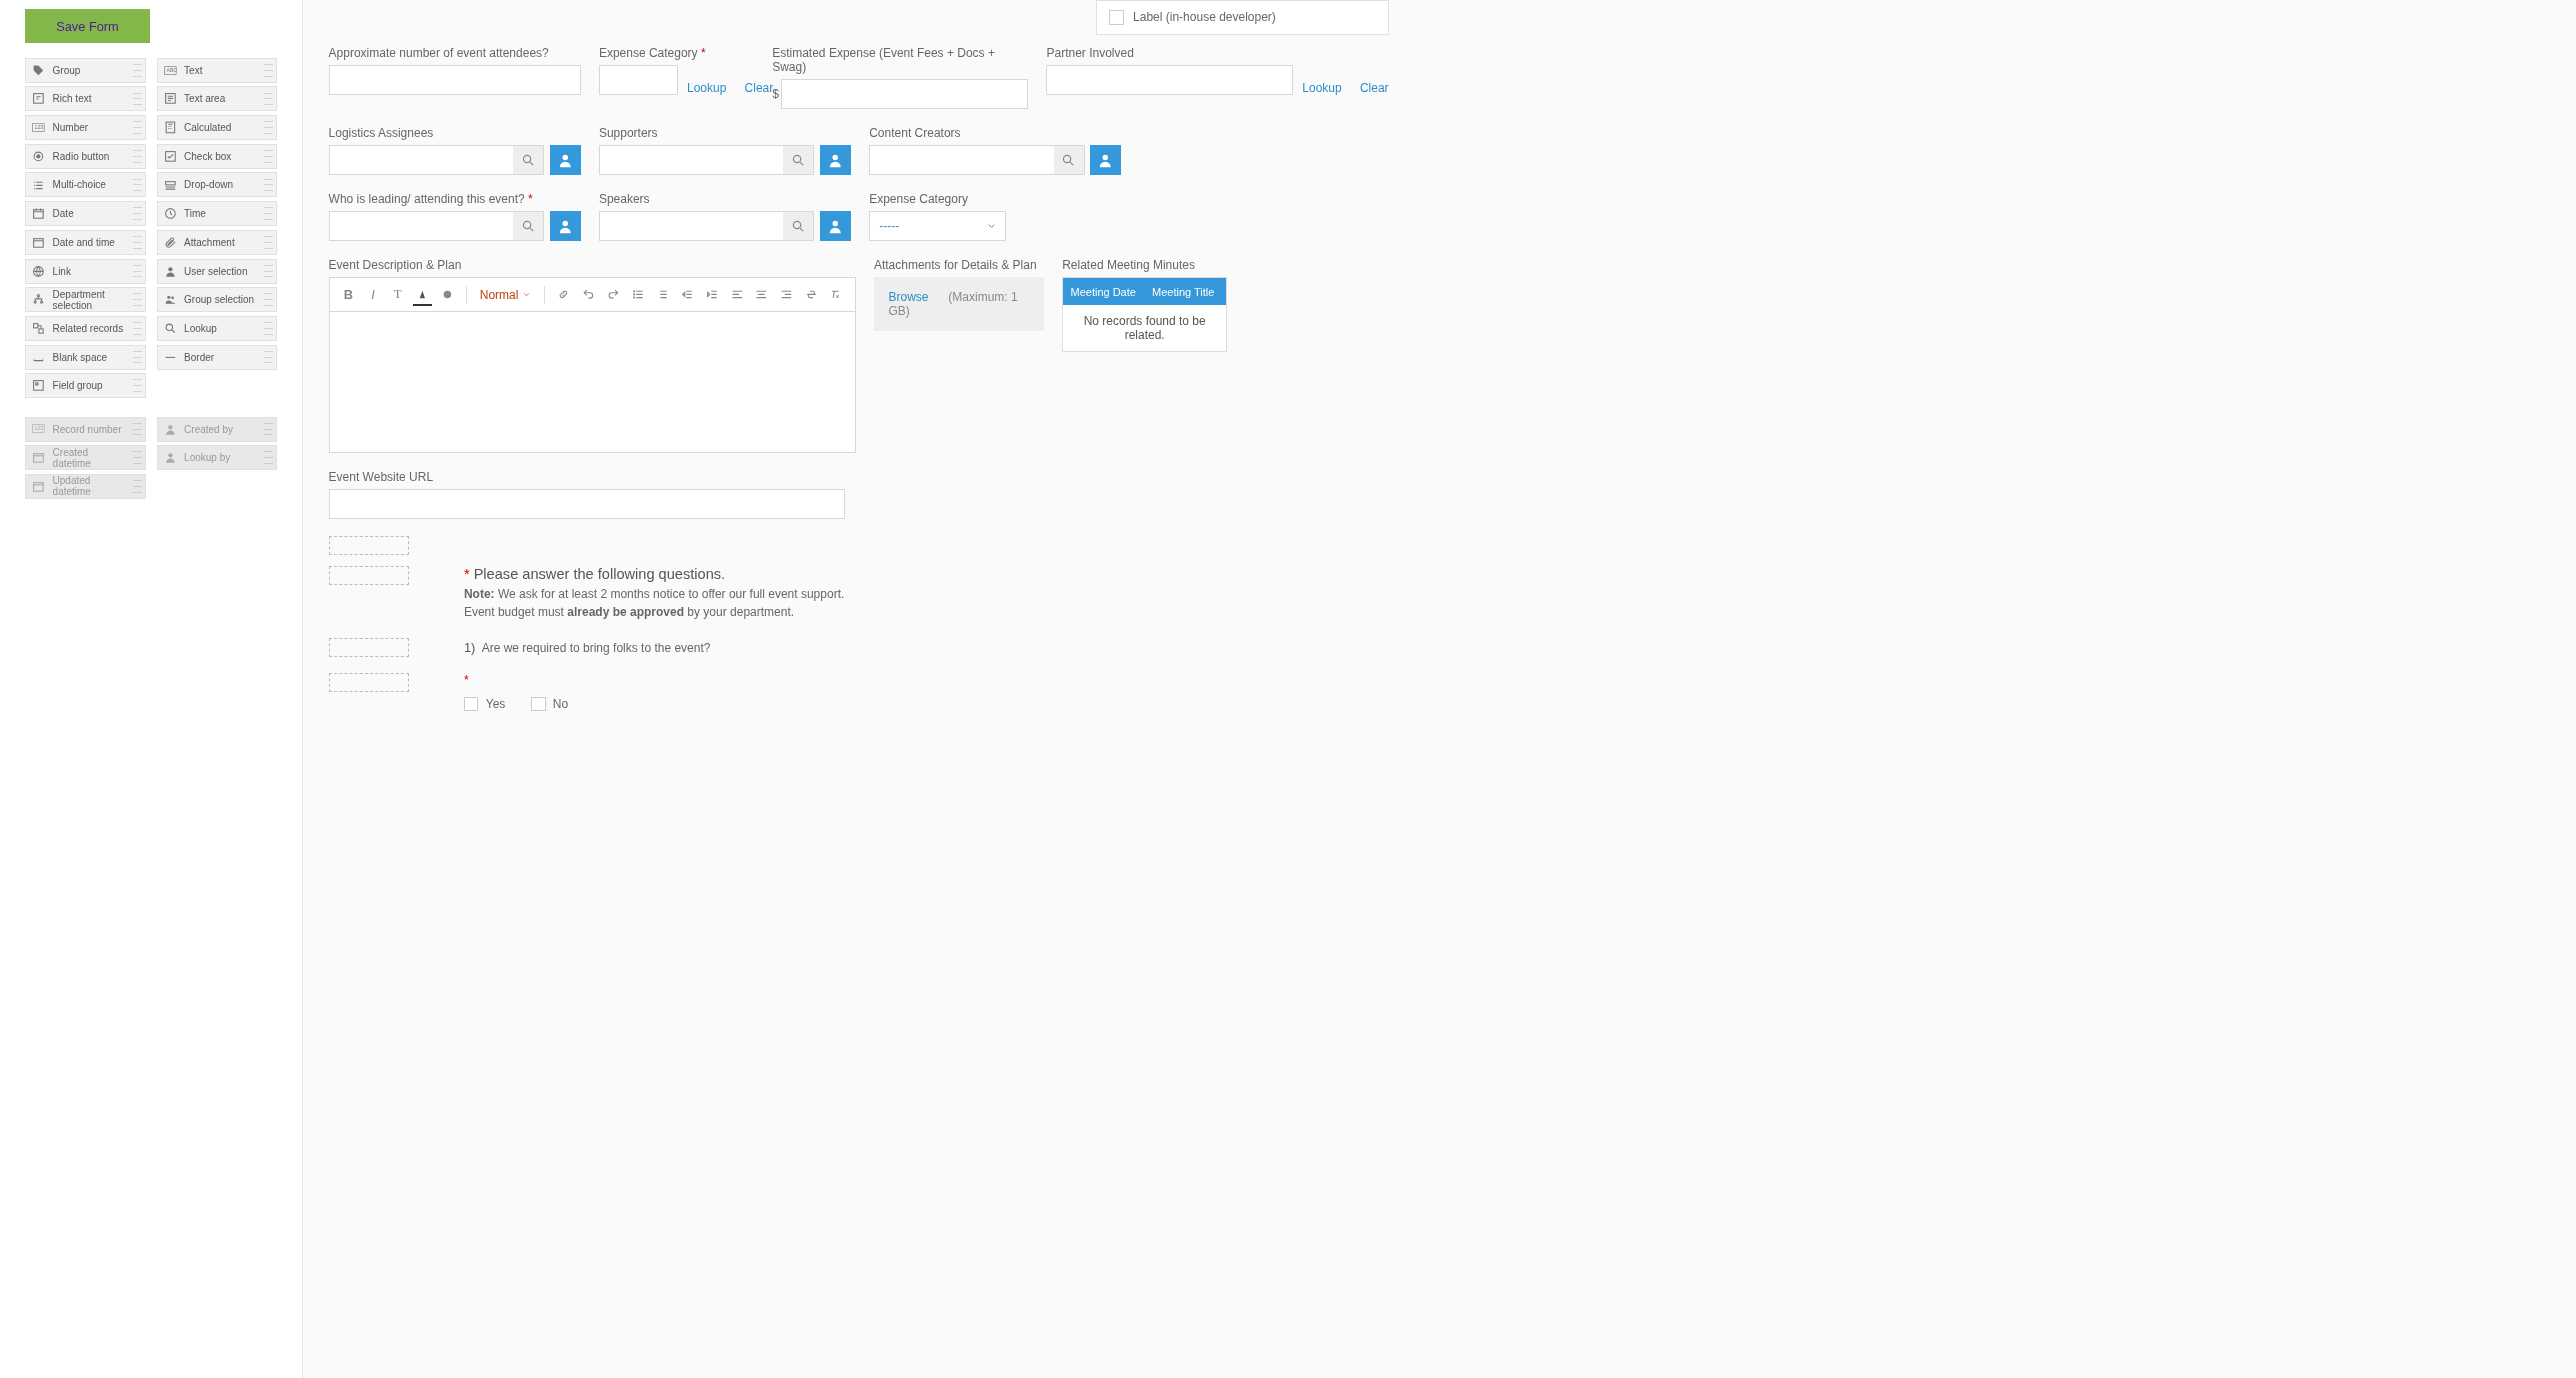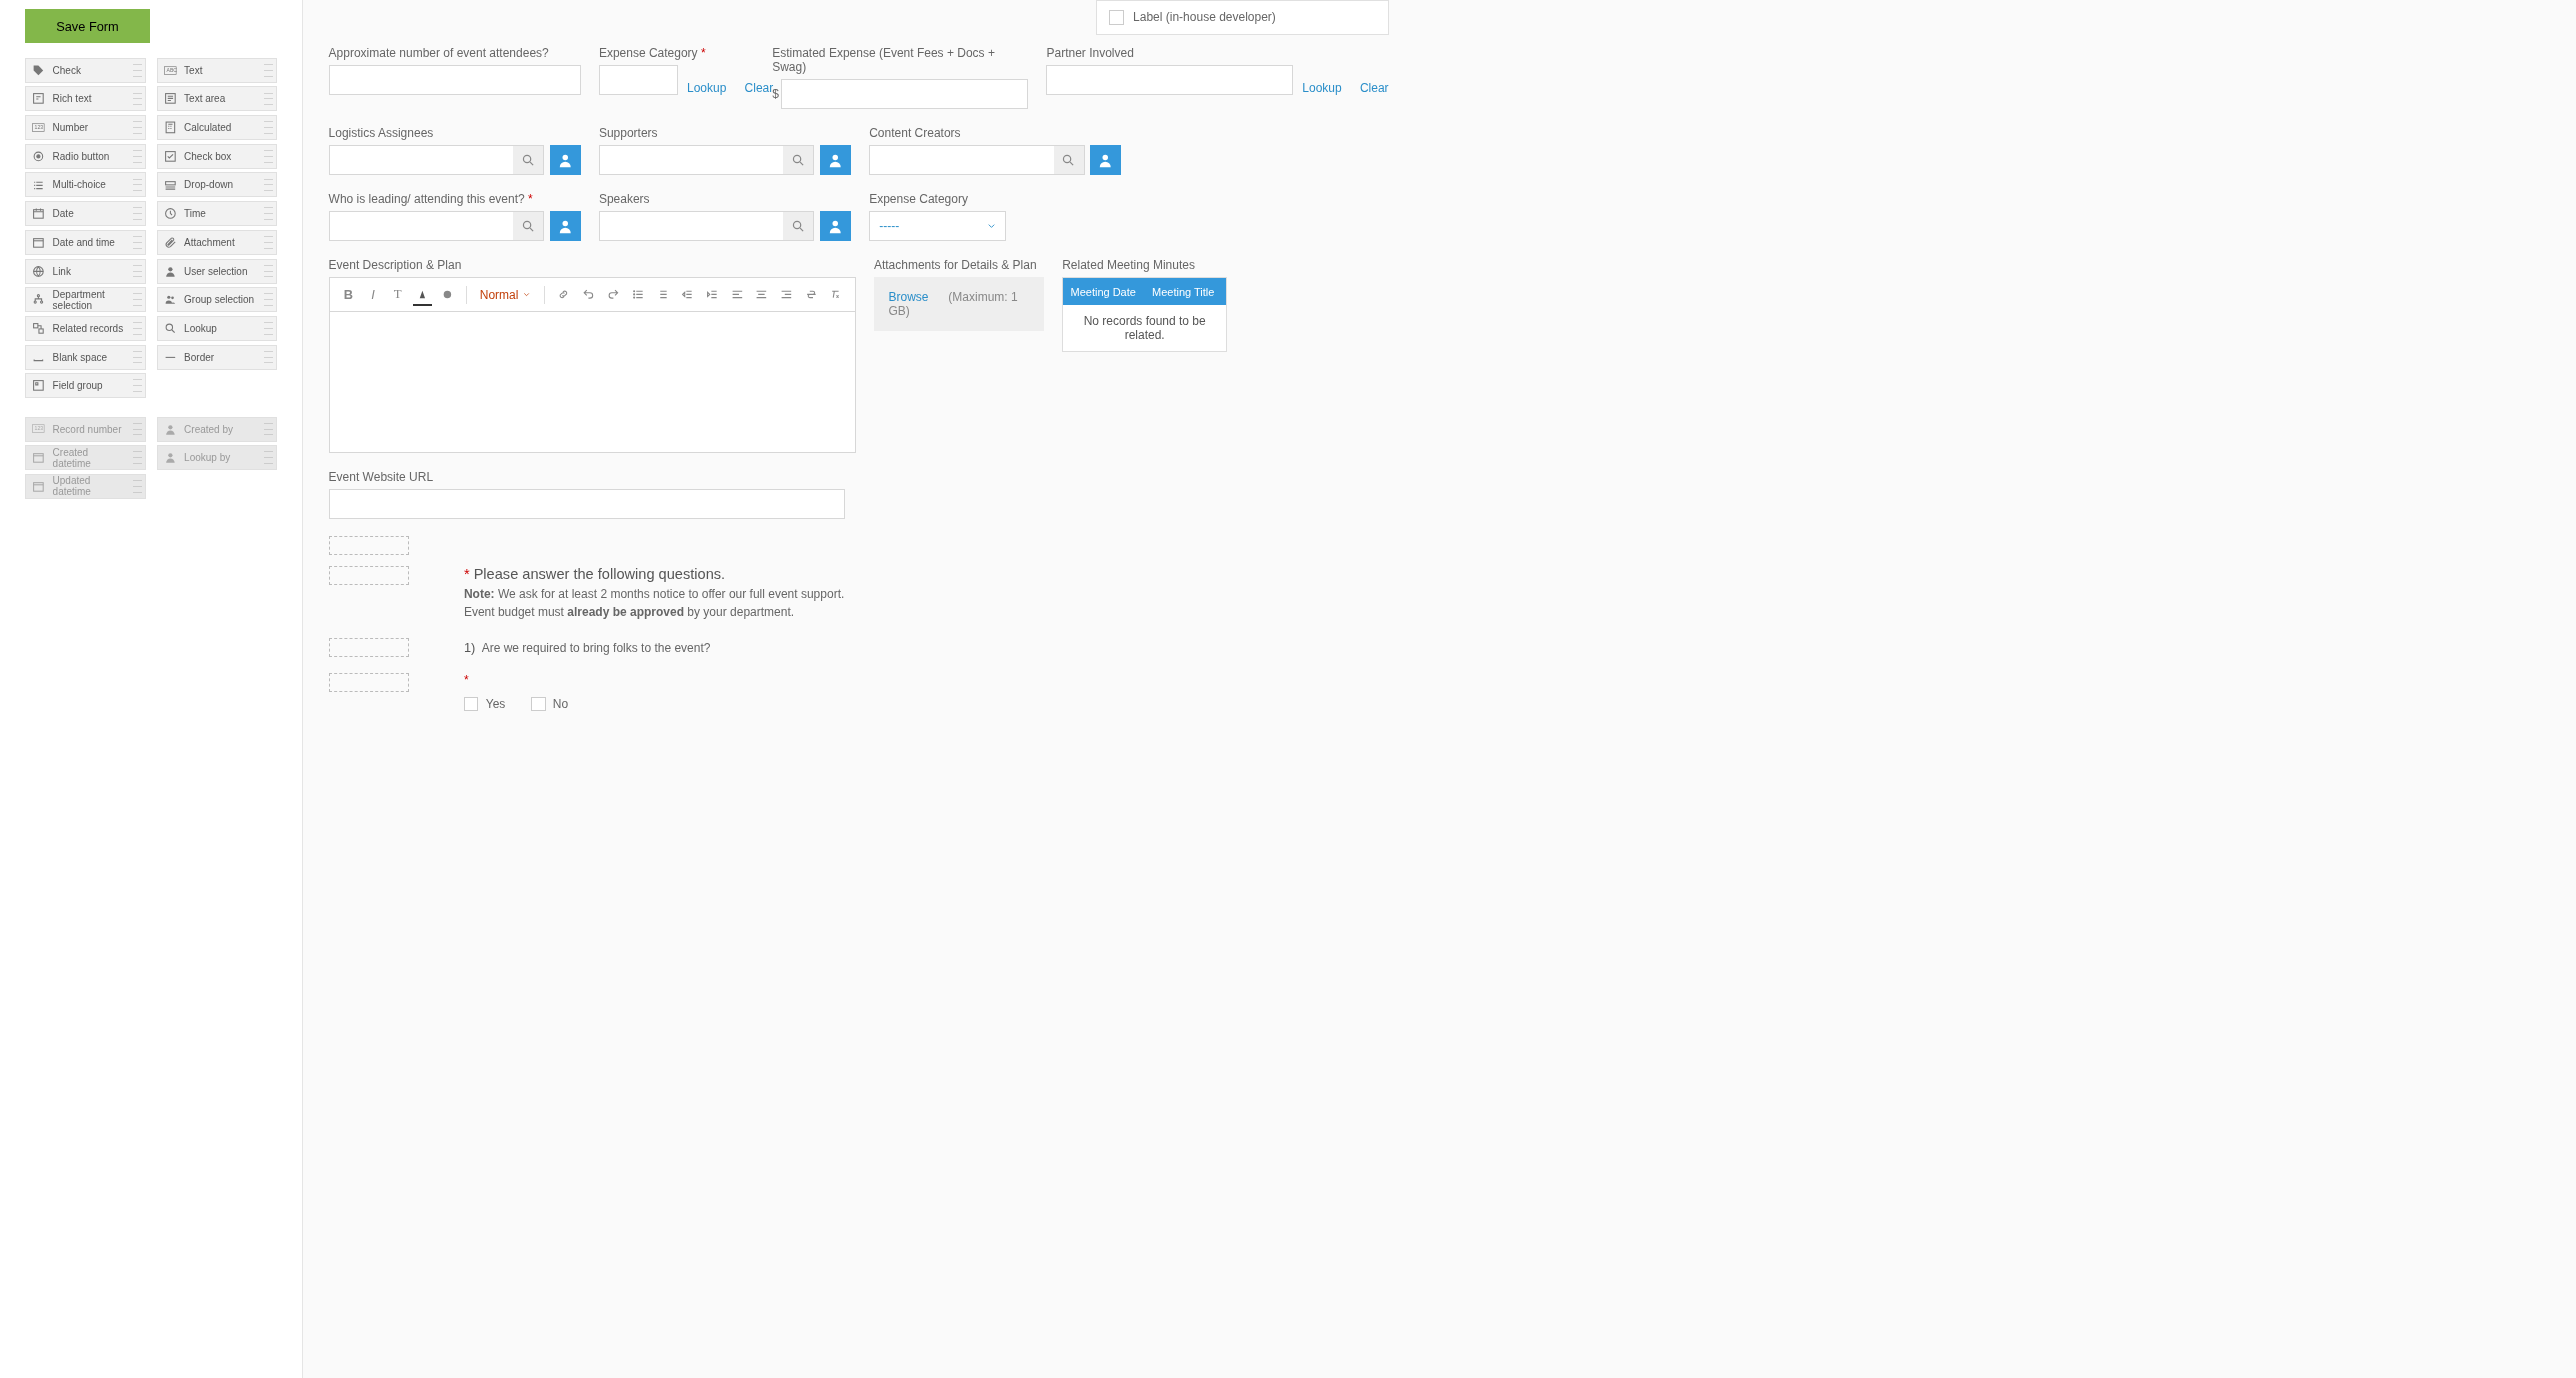--- a/index.html
+++ b/index.html
@@ -1,19 +1,19 @@
 <!DOCTYPE html>
 <html style="font-size:14.6px"><head>
 <meta charset="utf-8">
 <style>
   * { box-sizing: border-box; margin: 0; padding: 0; }
   body { font-family: -apple-system, "Helvetica Neue", Arial, sans-serif; font-size: 12px; color: #666; background: #fafafa; }
   .page { display: flex; min-height: 100vh; }
   .sidebar { width: 302px; background: #fff; padding: 9.1px 25px 18.3px; flex-shrink: 0; }
-  .save-btn { width: 125px; height: 34px; background: #83b74a; color: #000000; border: none; font-size: 12.8px; cursor: pointer; margin-bottom: 14.6px; }
+  .save-btn { width: 125px; height: 34px; background: #83b74a; color: #4c1d95; border: none; font-size: 12.8px; cursor: pointer; margin-bottom: 14.6px; }
   .palette { display: grid; grid-template-columns: 1fr 1fr; gap: 3.7px 11px; margin-bottom: 18.3px; }
   .palette-item { display: flex; align-items: center; height: 25px; background: #f2f2f2; border: 0.9px solid #e0e0e0; position: relative; padding: 0 16.5px 0 3.7px; cursor: grab; font-size: 10px; color: #555; }
   .palette-item .ico { width: 18.3px; height: 18.3px; display: inline-flex; align-items: center; justify-content: center; margin-right: 4.6px; color: #777; flex-shrink: 0; }
   .palette-item .grip { position: absolute; right: 2.7px; top: 2.7px; bottom: 2.7px; width: 9.1px; display: flex; flex-direction: column; justify-content: space-around; opacity: .35; }
   .palette-item .grip span { height: 0.9px; background: #999; }
   .palette.sys .palette-item { background: #e8e8e8; color: #999; }
   .palette.sys .palette-item .ico { color: #aaa; }
   .main { flex: 1; padding: 0 18.3px 37px 25.6px; background: #fafafa; border-left: 0.9px solid #e5e5e5; }
   .form-area { max-width: 1060px; }
   .row { display: flex; gap: 18.3px; margin-bottom: 16.5px; align-items: flex-start; flex-wrap: nowrap; }
@@ -64,21 +64,21 @@
   <aside class="sidebar">
     <button class="save-btn">Save Form</button>
 
     <div class="palette">
       <div class="palette-item">
           <span class="ico">
             <svg width="12.8" height="12.8" viewBox="0 0 24 24" fill="currentColor">
               <path d="M21 12l-9 9-9-9V3h9z"></path>
             </svg>
           </span>
-          <span>Check</span>
+          <span>Group</span>
           <span class="grip">
             <span></span>
             <span></span>
             <span></span>
           </span>
         </div>
       <div class="palette-item">
           <span class="ico">
             <svg width="12.8" height="9.1" viewBox="0 0 20 14" fill="none" stroke="currentColor" style="font-size:11px">
               <rect x="1" y="1" width="18" height="12"></rect>

